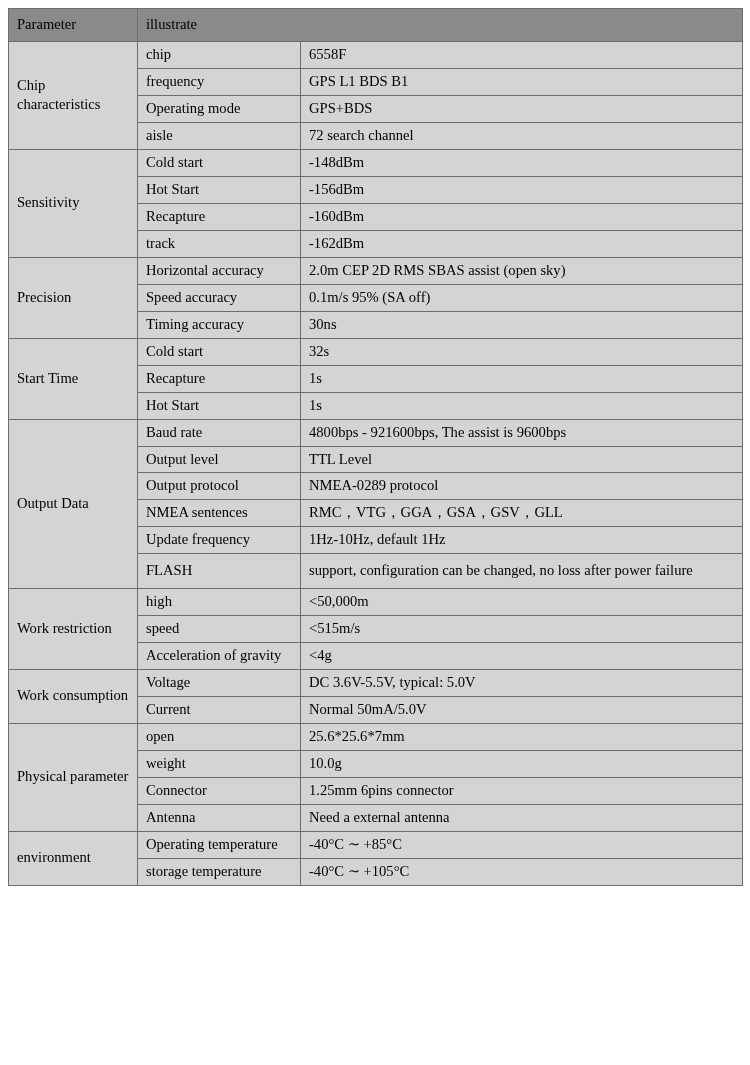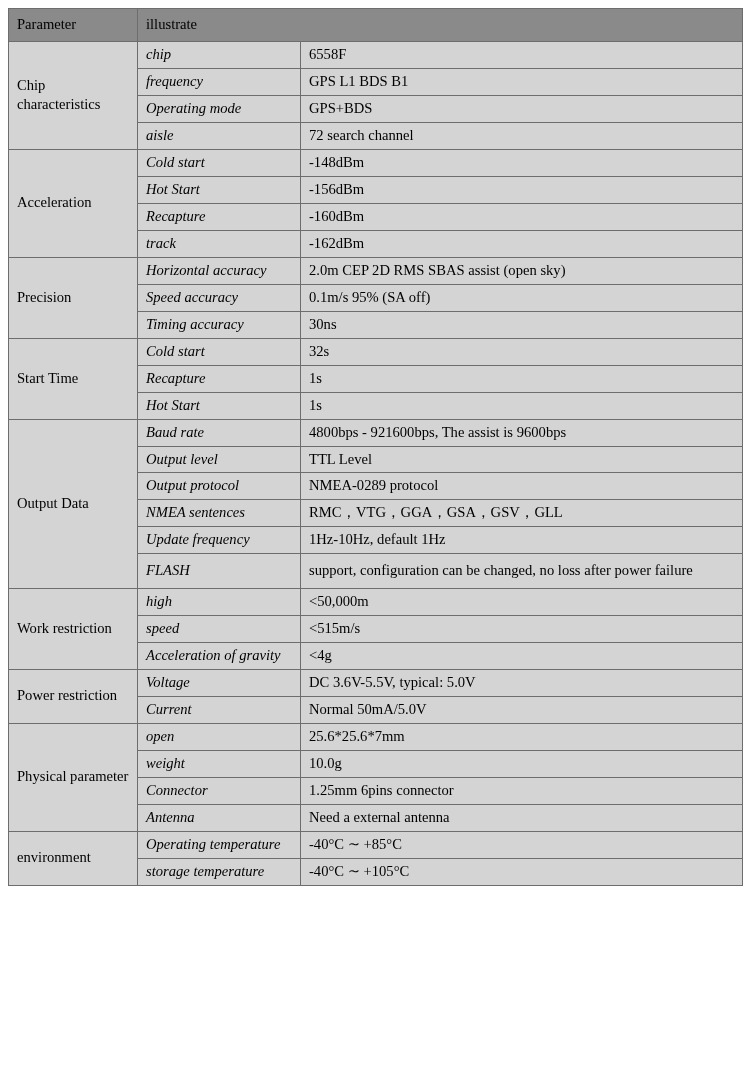--- a/index.html
+++ b/index.html
@@ -60,21 +60,20 @@
     padding-left: 9px;
     padding-right: 4px;
     line-height: 1.85;
     margin-top: 16px;
   }
 
   
   td.attr {
     padding-left: 9px;
     white-space: nowrap;
-    font-style: italic;
   }
 
   
   td.val {
     padding-left: 9px;
   }
 
   td.val.justify {
     text-align: justify;
     text-align-last: left;
@@ -112,21 +111,21 @@
         </tr>
         <tr>
           <td class="attr">Operating mode</td>
           <td class="val">GPS+BDS</td>
         </tr>
         <tr>
           <td class="attr">aisle</td>
           <td class="val">72 search channel</td>
         </tr>
         <tr>
-          <td class="group" rowspan="4">Acceleration</td>
+          <td class="group" rowspan="4">Sensitivity</td>
           <td class="attr">Cold start</td>
           <td class="val">-148dBm</td>
         </tr>
         <tr>
           <td class="attr">Hot Start</td>
           <td class="val">-156dBm</td>
         </tr>
         <tr>
           <td class="attr">Recapture</td>
           <td class="val">-160dBm</td>
@@ -193,21 +192,21 @@
         </tr>
         <tr>
           <td class="attr">speed</td>
           <td class="val">&lt;515m/s</td>
         </tr>
         <tr>
           <td class="attr">Acceleration of gravity</td>
           <td class="val">&lt;4g</td>
         </tr>
         <tr>
-          <td class="group" rowspan="2">Power restriction</td>
+          <td class="group" rowspan="2">Work consumption</td>
           <td class="attr">Voltage</td>
           <td class="val">DC 3.6V-5.5V, typical: 5.0V</td>
         </tr>
         <tr>
           <td class="attr">Current</td>
           <td class="val">Normal 50mA/5.0V</td>
         </tr>
         <tr>
           <td class="group" rowspan="4">Physical parameter</td>
           <td class="attr">open</td>

